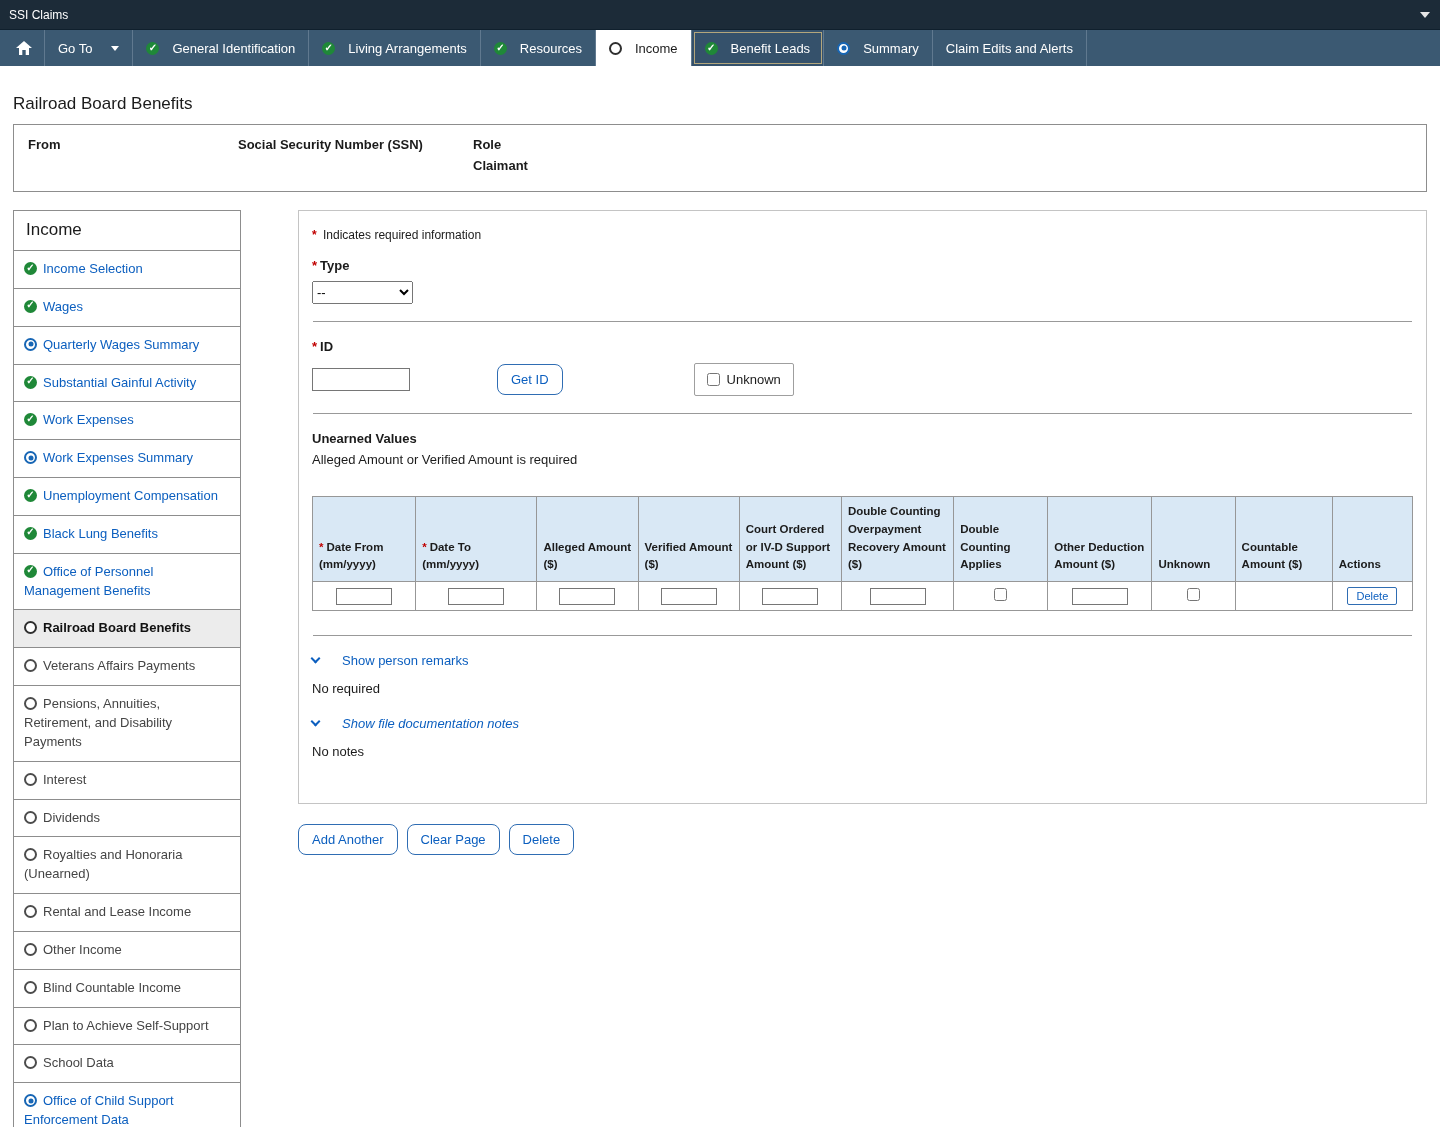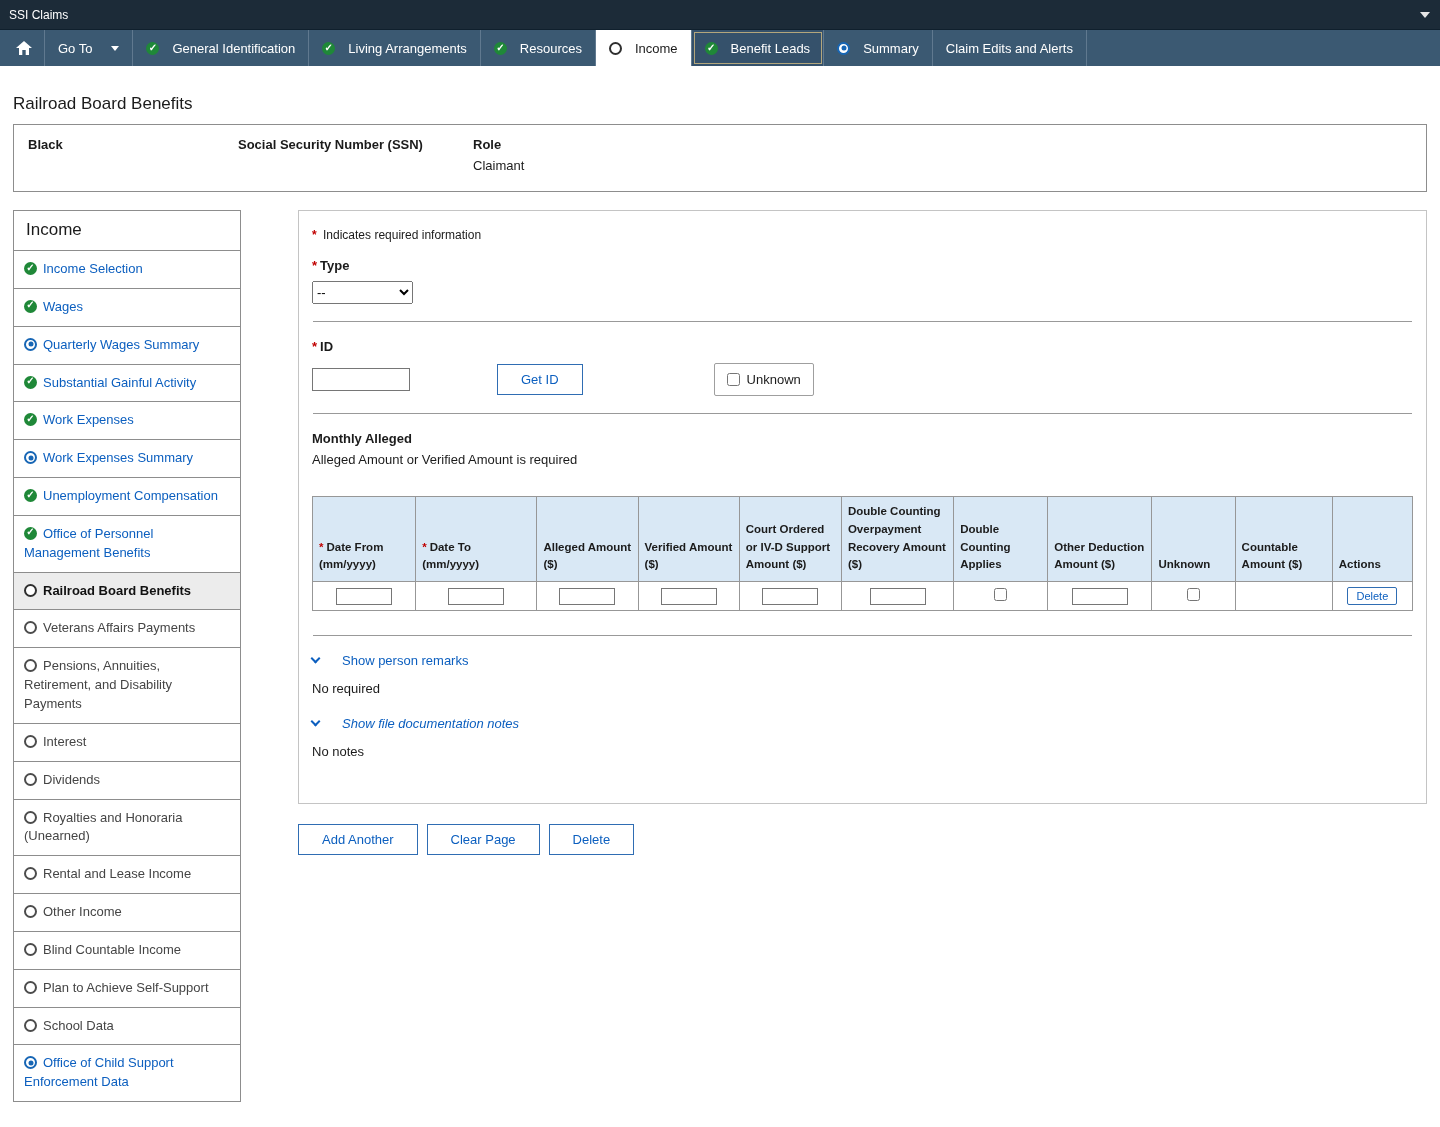--- a/index.html
+++ b/index.html
@@ -25,21 +25,21 @@
   .ic-check::after { content:"\2713"; position:absolute; left:50%; top:50%; transform:translate(-50%,-54%); font-size:10px; font-weight:bold; color:#fff; }
   .ic-dot { width:13px; height:13px; border:2px solid #1766b5; background:#fff; }
   .ic-dot::after { content:""; position:absolute; left:50%; top:50%; transform:translate(-50%,-50%); width:5px; height:5px; border-radius:50%; background:#1766b5; }
   .ic-open { width:13px; height:13px; border:2px solid #2f2f2f; background:#fff; }
   .ic-open.gray { border-color:#4c4c4c; }
   
   .page-title { margin:28px 13px 10px; font-size:17px; font-weight:400; }
   .person-box { margin:0 13px 18px; border:1px solid #8d8d8d; padding:12px 14px 18px; display:flex; font-size:13px; }
   .person-box .lbl { font-weight:bold; }
   .pcol1 { width:210px; } .pcol2 { width:235px; }
-  .pcol3 .val { margin-top:6px; font-weight:400; }
+  .pcol3 .val { margin-top:6px; font-weight:700; }
   
   .content { display:flex; align-items:flex-start; margin:0 13px; }
   
   .sidebar { width:228px; border:1px solid #8d8d8d; flex:none; }
   .sidebar-title { font-size:17px; padding:9px 12px 10px; }
   .sidebar ul { list-style:none; margin:0; padding:0; }
   .sidebar li { border-top:1px solid #8d8d8d; padding:9px 10px 9px 10px; line-height:1.45; }
   .s-link { color:#0c5fbf; text-decoration:none; cursor:pointer; }
   li.s-current { background:#ececec; font-weight:bold; }
   li.s-current .s-label { color:#111; }
@@ -47,21 +47,21 @@
   
   .main { flex:1; margin-left:57px; }
   .form-box { border:1px solid #c4c4c4; padding:15px 13px 38px; }
   .req { color:#c00000; font-weight:bold; margin-right:3px; }
   .required-note { font-size:12px; margin:2px 0 16px; }
   .field-label { font-weight:bold; font-size:13px; margin-bottom:8px; }
   select.type-select { width:101px; height:23px; font-size:13px; font-family:inherit; }
   hr.sep { border:0; border-top:1px solid #999; margin:17px 1px; }
   .id-row { display:flex; align-items:center; margin-top:9px; }
   .id-row input[type=text] { width:98px; height:23px; border:1px solid #767676; font-size:13px; padding:0 4px; }
-  .btn { font-size:13px; border-radius:0; padding:7px 23px; cursor:pointer; font-family:inherit; }
+  .btn { font-size:13px; border-radius:8px; padding:7px 13px; cursor:pointer; font-family:inherit; }
   .btn.outline { background:#fff; border:1px solid #2f6db3; color:#0c5fbf; }
   .getid { margin-left:87px; }
   .unknown-box { margin-left:131px; border:1px solid #9f9f9f; border-radius:2px; padding:8px 12px; display:flex; align-items:center; gap:7px; font-size:13px; }
   .unknown-box input, .mv input[type=checkbox] { margin:0; cursor:pointer; }
   .mv-title { font-weight:bold; font-size:13px; margin:4px 0 6px; }
   .mv-sub { font-size:13px; margin-bottom:29px; }
   table.mv { width:100%; border-collapse:collapse; table-layout:fixed; }
   .mv th { background:#d9e8f5; border:1px solid #979797; font-size:11.5px; text-align:left; vertical-align:bottom; padding:6px 6px 7px; font-weight:bold; line-height:1.55; }
   .mv td { border:1px solid #979797; padding:5px 4px; text-align:center; height:28px; }
   .mv td input[type=text] { width:56px; height:17px; border:1px solid #767676; font-size:11px; }
@@ -118,21 +118,21 @@
   </div>
   <div class="nav-tab">
     <span>Claim Edits and Alerts</span>
   </div>
 </div>
 
 <div class="page-title">Railroad Board Benefits</div>
 
 <div class="person-box">
   <div class="pcol1">
-    <div class="lbl">Black</div>
+    <div class="lbl">From</div>
   </div>
   <div class="pcol2">
     <div class="lbl">Social Security Number (SSN)</div>
   </div>
   <div class="pcol3">
     <div class="lbl">Role</div>
     <div class="val">Claimant</div>
   </div>
 </div>
 
@@ -141,20 +141,21 @@
   <div class="sidebar">
     <div class="sidebar-title">Income</div>
     <ul>
       <li><span class="ic ic-check"></span><a class="s-link">Income Selection</a></li>
       <li><span class="ic ic-check"></span><a class="s-link">Wages</a></li>
       <li><span class="ic ic-dot"></span><a class="s-link">Quarterly Wages Summary</a></li>
       <li><span class="ic ic-check"></span><a class="s-link">Substantial Gainful Activity</a></li>
       <li><span class="ic ic-check"></span><a class="s-link">Work Expenses</a></li>
       <li><span class="ic ic-dot"></span><a class="s-link">Work Expenses Summary</a></li>
       <li><span class="ic ic-check"></span><a class="s-link">Unemployment Compensation</a></li>
+      <li><span class="ic ic-check"></span><a class="s-link">Black Lung Benefits</a></li>
       <li><span class="ic ic-check"></span><a class="s-link">Office of Personnel Management Benefits</a></li>
       <li class="s-current"><span class="ic ic-open"></span><span class="s-label">Railroad Board Benefits</span></li>
       <li class="s-notstarted"><span class="ic ic-open gray"></span><span>Veterans Affairs Payments</span></li>
       <li class="s-notstarted"><span class="ic ic-open gray"></span><span>Pensions, Annuities, Retirement, and Disability Payments</span></li>
       <li class="s-notstarted"><span class="ic ic-open gray"></span><span>Interest</span></li>
       <li class="s-notstarted"><span class="ic ic-open gray"></span><span>Dividends</span></li>
       <li class="s-notstarted"><span class="ic ic-open gray"></span><span>Royalties and Honoraria (Unearned)</span></li>
       <li class="s-notstarted"><span class="ic ic-open gray"></span><span>Rental and Lease Income</span></li>
       <li class="s-notstarted"><span class="ic ic-open gray"></span><span>Other Income</span></li>
       <li class="s-notstarted"><span class="ic ic-open gray"></span><span>Blind Countable Income</span></li>
@@ -187,21 +188,21 @@
         <input type="text" value="" style="">
         <button class="btn outline getid">Get ID</button>
         <span class="unknown-box">
           <input type="checkbox" style="">
           <span>Unknown</span>
         </span>
       </div>
 
       <hr class="sep">
 
-      <div class="mv-title">Monthly Alleged</div>
+      <div class="mv-title">Unearned Values</div>
       <div class="mv-sub">Alleged Amount or Verified Amount is required</div>
 
       <table class="mv">
         <colgroup>
           <col class="w0">
             <col class="w1">
             <col class="w2">
             <col class="w3">
             <col class="w4">
           <col class="w5">

